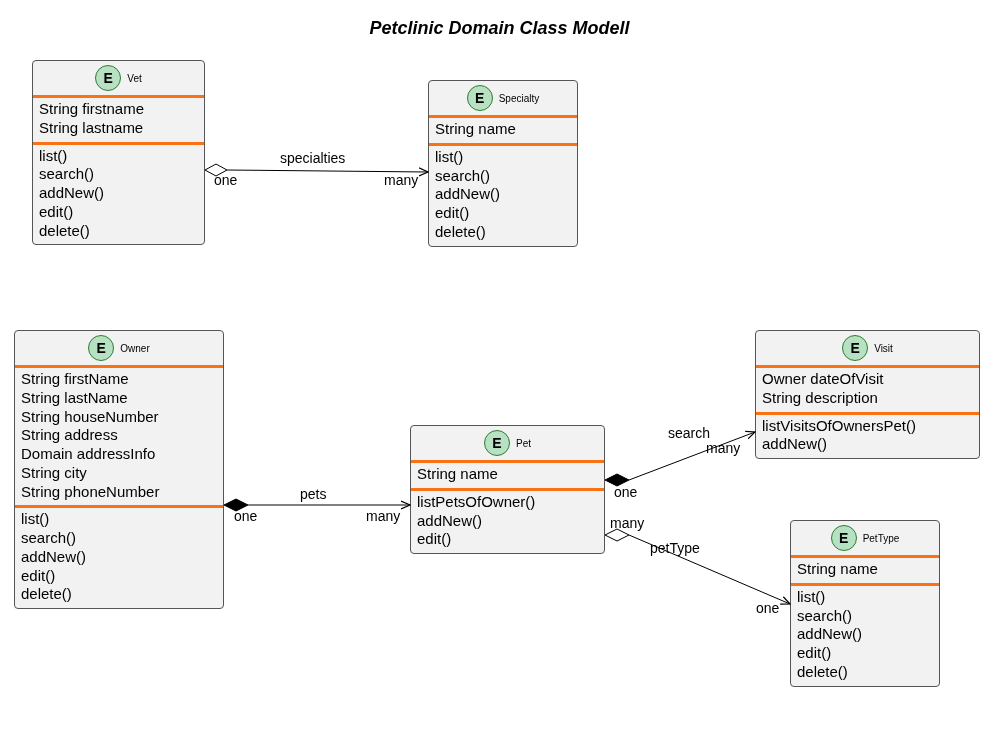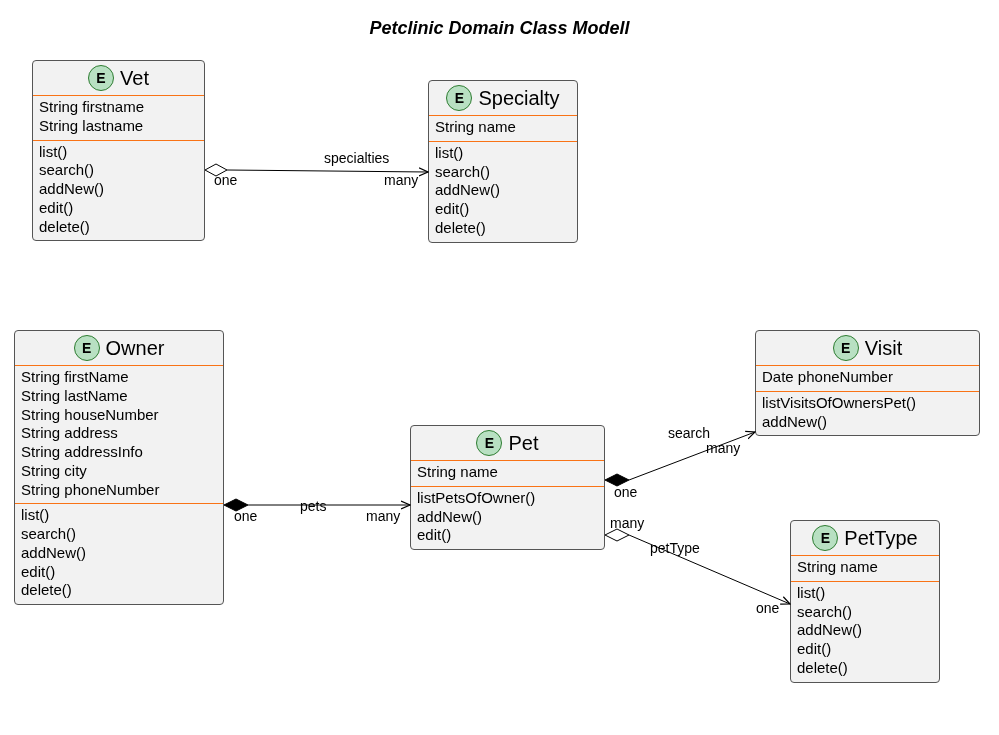--- a/index.html
+++ b/index.html
@@ -24,21 +24,21 @@
     font-style: italic;
   }
   .classbox {
     position: absolute;
     background: #f2f2f2;
     border: 1px solid #555;
     border-radius: 4px;
     box-sizing: border-box;
   }
   .classbox .section {
-    border-top: 1px solid #f97316;
+    border-top: 3px solid #f97316;
     padding: 2px 6px 4px 6px;
   }
   .classbox .section:first-child {
     border-top: none;
   }
   .classbox .head {
     display: flex;
     align-items: center;
     padding: 4px 6px;
     gap: 6px;
@@ -51,21 +51,21 @@
     border-radius: 50%;
     background: #b8e0c2;
     border: 1px solid #2e7d32;
     align-items: center;
     justify-content: center;
     font-weight: bold;
     color: #000;
     font-size: 14px;
   }
   .classbox .head .cname {
-    font-size: 20px;
+    font-size: 10px;
   }
   .line { line-height: 1.25; }
   svg.edges {
     position: absolute;
     left: 0; top: 0;
     width: 999px;
     height: 735px;
     pointer-events: none;
   }
   .lbl {
@@ -117,21 +117,21 @@
 <div class="classbox" style="left:14px; top:330px; width:210px;">
   <div class="section head">
     <span class="stereo">E</span>
     <span class="cname">Owner</span>
   </div>
   <div class="section">
     <div class="line">String firstName</div>
     <div class="line">String lastName</div>
     <div class="line">String houseNumber</div>
     <div class="line">String address</div>
-    <div class="line">String addressInfo</div>
+    <div class="line">Domain addressInfo</div>
     <div class="line">String city</div>
     <div class="line">String phoneNumber</div>
   </div>
   <div class="section">
     <div class="line">list()</div>
     <div class="line">search()</div>
     <div class="line">addNew()</div>
     <div class="line">edit()</div>
     <div class="line">delete()</div>
   </div>
@@ -151,21 +151,22 @@
     <div class="line">edit()</div>
   </div>
 </div>
 
 <div class="classbox" style="left:755px; top:330px; width:225px;">
   <div class="section head">
     <span class="stereo">E</span>
     <span class="cname">Visit</span>
   </div>
   <div class="section">
-    <div class="line">Date phoneNumber</div>
+    <div class="line">Owner dateOfVisit</div>
+    <div class="line">String description</div>
   </div>
   <div class="section">
     <div class="line">listVisitsOfOwnersPet()</div>
     <div class="line">addNew()</div>
   </div>
 </div>
 
 <div class="classbox" style="left:790px; top:520px; width:150px;">
   <div class="section head">
     <span class="stereo">E</span>
@@ -204,25 +205,25 @@
     <polygon points="605,480 617,474 629,480 617,486" fill="#000" stroke="#000"></polygon>
     <line x1="629" y1="480" x2="755" y2="432" stroke="#000" marker-end="url(#arrow)"></line>
   </g>
 
   <g>
     <polygon points="605,535 617,529 629,535 617,541" fill="#fff" stroke="#000"></polygon>
     <line x1="629" y1="535" x2="790" y2="604" stroke="#000" marker-end="url(#arrow)"></line>
   </g>
 </svg>
 
-<div class="lbl" style="left:280px; top:150px;margin-left:44px;">specialties</div>
+<div class="lbl" style="left:280px; top:150px;">specialties</div>
 <div class="lbl" style="left:214px; top:172px;">one</div>
 <div class="lbl" style="left:384px; top:172px;">many</div>
 
-<div class="lbl" style="left:300px; top:498px;">pets</div>
+<div class="lbl" style="left:300px; top:486px;">pets</div>
 <div class="lbl" style="left:234px; top:508px;">one</div>
 <div class="lbl" style="left:366px; top:508px;">many</div>
 
 <div class="lbl" style="left:668px; top:425px;">search</div>
 <div class="lbl" style="left:614px; top:484px;">one</div>
 <div class="lbl" style="left:706px; top:440px;">many</div>
 
 <div class="lbl" style="left:650px; top:540px;">petType</div>
 <div class="lbl" style="left:610px; top:515px;">many</div>
 <div class="lbl" style="left:756px; top:600px;">one</div>

